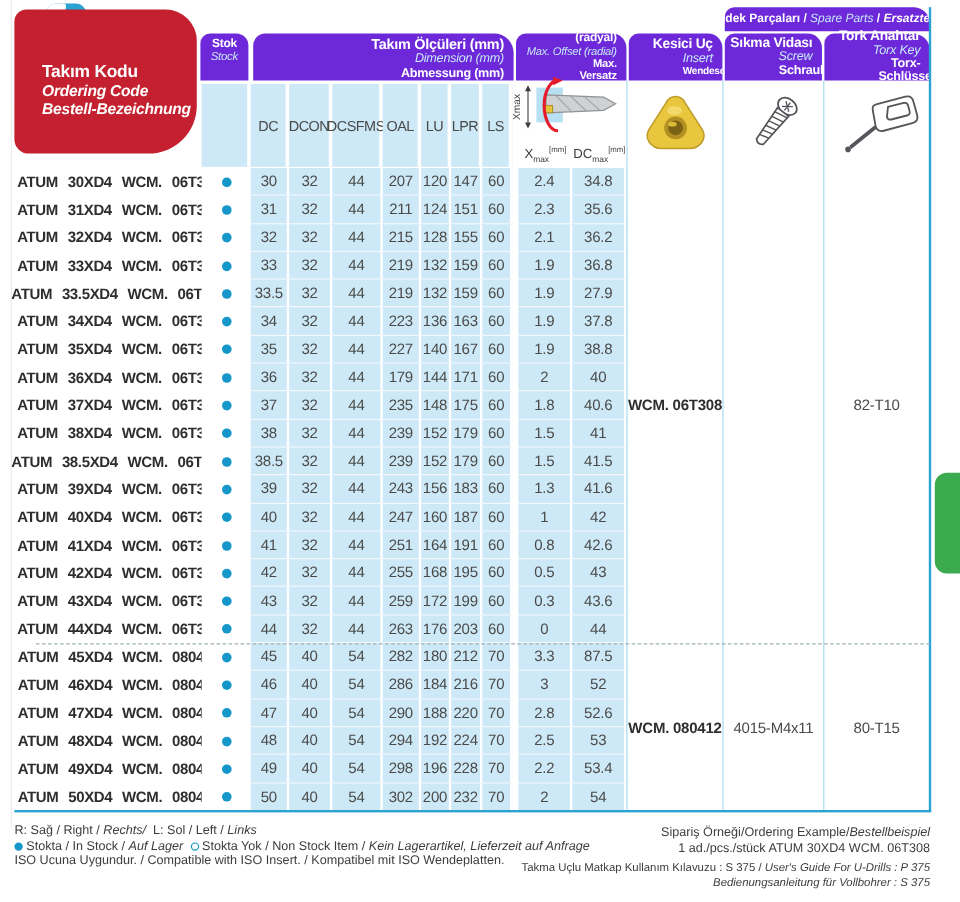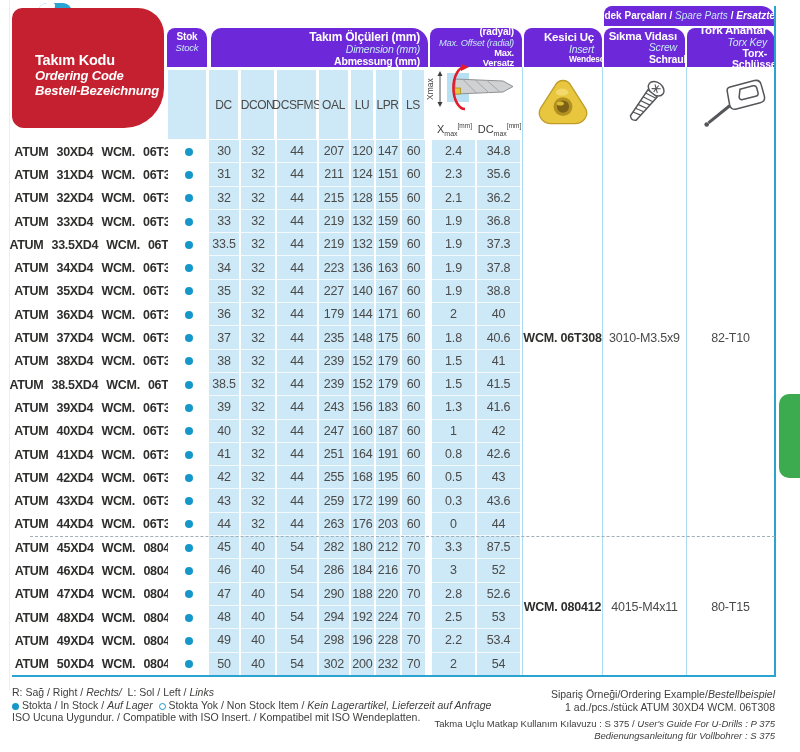--- a/index.html
+++ b/index.html
@@ -277,21 +277,21 @@
         </div>
         <div class="cell cv">33.5</div>
         <div class="cell cv">32</div>
         <div class="cell cv">44</div>
         <div class="cell cv">219</div>
         <div class="cell cv">132</div>
         <div class="cell cv">159</div>
         <div class="cell cv">60</div>
         <div class="cell cgap"></div>
         <div class="cell cv">1.9</div>
-        <div class="cell cv">37.3</div>
+        <div class="cell cv">27.9</div>
       </div>
       <div class="grid-row">
         <div class="cell cc">ATUM 34XD4 WCM. 06T308</div>
         <div class="cell cs">
           <span class="dotf"></span>
         </div>
         <div class="cell cv">34</div>
         <div class="cell cv">32</div>
         <div class="cell cv">44</div>
         <div class="cell cv">223</div>
@@ -577,21 +577,20 @@
     </div>
 
   <div class="abs vline" id="v1"></div>
   <div class="abs vline" id="v2"></div>
   <div class="abs vline" id="v3"></div>
   <div class="abs" id="right-border"></div>
   <div class="abs dashed"></div>
   <div class="abs" id="bottom-line"></div>
 
   <div class="abs groupcell bold" id="g1-insert">WCM. 06T308</div>
-  <div class="abs groupcell" id="g1-screw">3010-M3.5x9</div>
   <div class="abs groupcell" id="g1-torx">82-T10</div>
   <div class="abs groupcell bold" id="g2-insert">WCM. 080412</div>
   <div class="abs groupcell" id="g2-screw">4015-M4x11</div>
   <div class="abs groupcell" id="g2-torx">80-T15</div>
 
   <div class="abs" id="green-tab"></div>
 
   <div class="abs" id="footer-left">
       <div class="fline"><span>R: Sağ / Right / </span><span class="it">Rechts/</span><span>  L: Sol / Left / </span><span class="it">Links</span></div>
       <div class="fline"><span class="dotf"></span><span> Stokta / In Stock / </span><span class="it">Auf Lager</span><span>  </span><span class="odot"></span><span> Stokta Yok / Non Stock Item / </span><span class="it">Kein Lagerartikel, Lieferzeit auf Anfrage</span></div>

